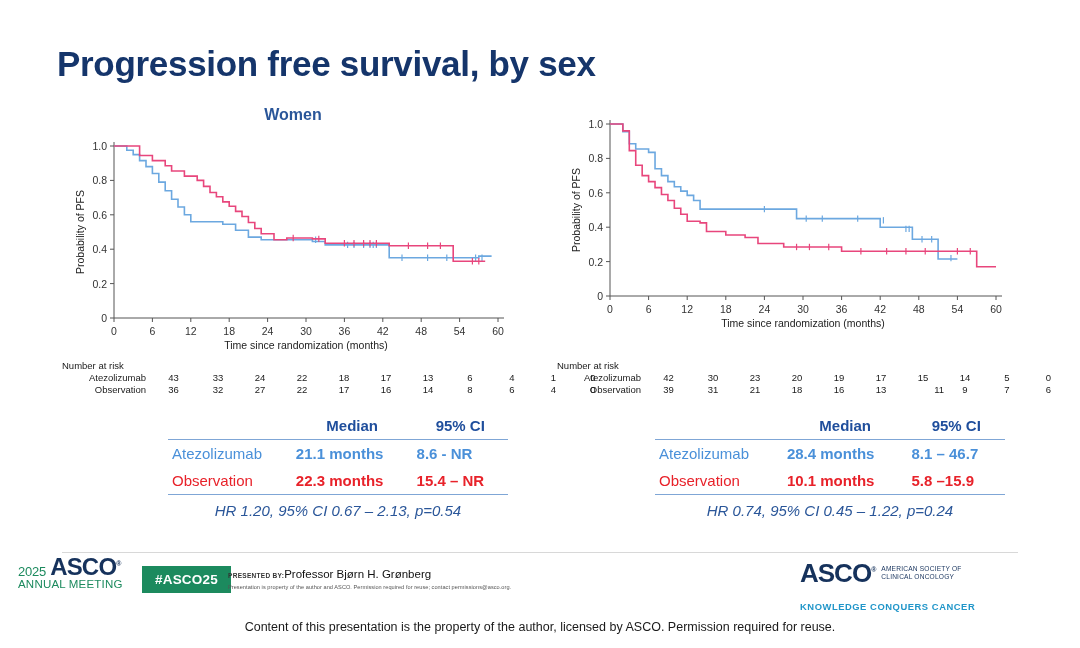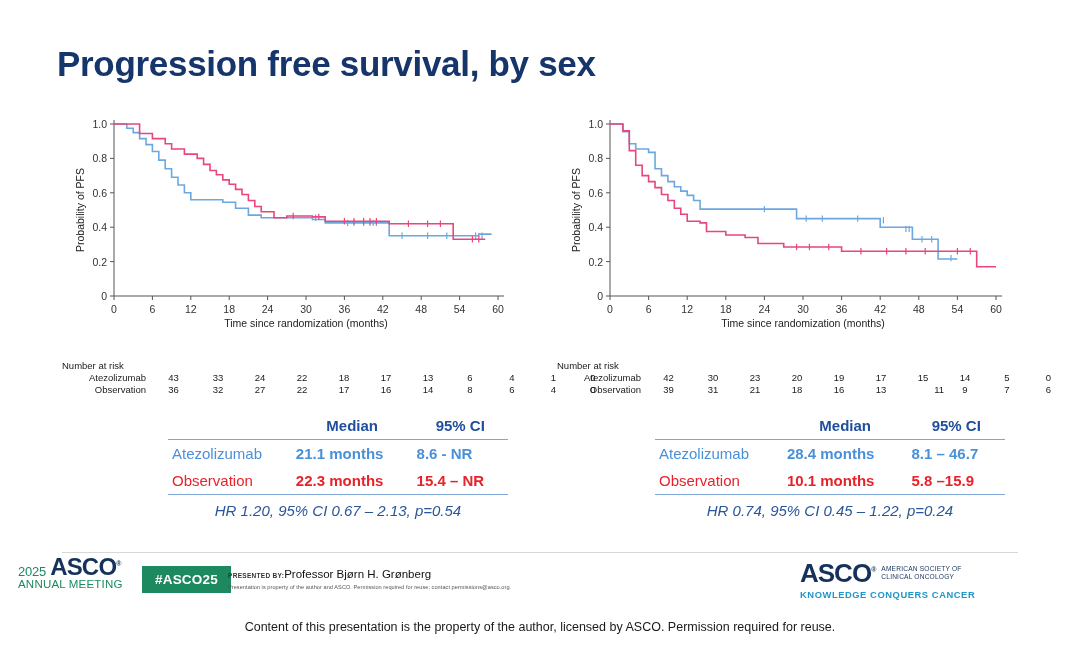--- a/index.html
+++ b/index.html
@@ -83,35 +83,36 @@
   .presented .line1{display:flex;align-items:baseline;}
   .presented .pb{font-size:6.5px;color:#333;letter-spacing:0.3px;font-weight:bold;}
   .presented .name{font-size:11.5px;color:#111;}
   .presented .perm{font-size:5.6px;color:#555;margin-top:4px;letter-spacing:0.05px;}
 
   .asco-right{position:absolute;left:800px;top:560px;text-align:left;}
   .asco-right .top{display:flex;align-items:center;gap:6px;}
   .asco-right .mark{font-size:26px;font-weight:bold;color:#16325c;letter-spacing:-1px;line-height:1;}
   .asco-right .reg{font-size:7px;vertical-align:super;}
   .asco-right .sub{font-size:6.6px;color:#16325c;line-height:1.25;letter-spacing:0.2px;}
-  .asco-right .tag{font-size:9.4px;color:#2196c9;letter-spacing:0.55px;font-weight:bold;margin-top:3px;}
+  .asco-right .tag{font-size:9.4px;color:#2196c9;letter-spacing:0.55px;font-weight:bold;margin-top:15px;}
 
   .caption{
     position:absolute;left:0;top:620px;width:1080px;text-align:center;
     font-size:12.5px;color:#1a1a1a;
   }
 </style>
 </head>
 <body>
 
 <div class="slide">
 
   <div class="slide-title">Progression free survival, by sex</div>
 
   <div class="panel left">
+    <div class="panel-title">Women</div>
     <div class="chart-wrap">
       <svg class="chart-svg" id="chart-women" width="470" height="240" viewBox="0 0 470 240">
           <line x1="56" y1="14" x2="56" y2="190" stroke="#555" stroke-width="1"></line>
           <line x1="56" y1="190" x2="446" y2="190" stroke="#555" stroke-width="1"></line>
           <line x1="52" y1="190" x2="56" y2="190" stroke="#555" stroke-width="1"></line>
           <text x="49" y="194" text-anchor="end" font-size="10.5" font-family="&quot;Liberation Sans&quot;, sans-serif" fill="#333">0</text>
           <line x1="52" y1="155.6" x2="56" y2="155.6" stroke="#555" stroke-width="1"></line>
           <text x="49" y="159.6" text-anchor="end" font-size="10.5" font-family="&quot;Liberation Sans&quot;, sans-serif" fill="#333">0.2</text>
           <line x1="52" y1="121.2" x2="56" y2="121.2" stroke="#555" stroke-width="1"></line>
           <text x="49" y="125.2" text-anchor="end" font-size="10.5" font-family="&quot;Liberation Sans&quot;, sans-serif" fill="#333">0.4</text>

